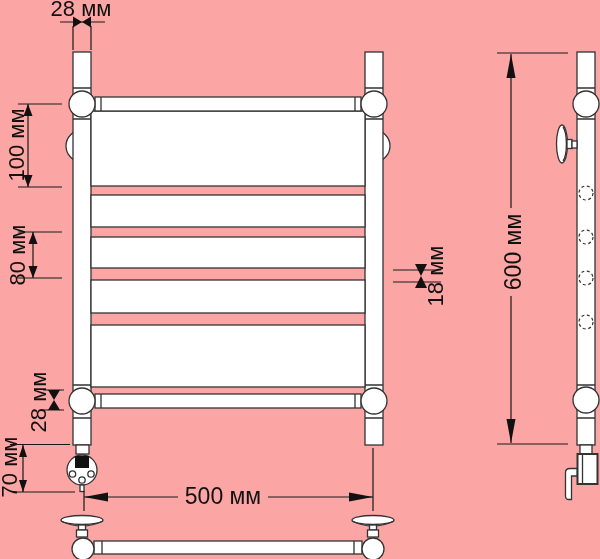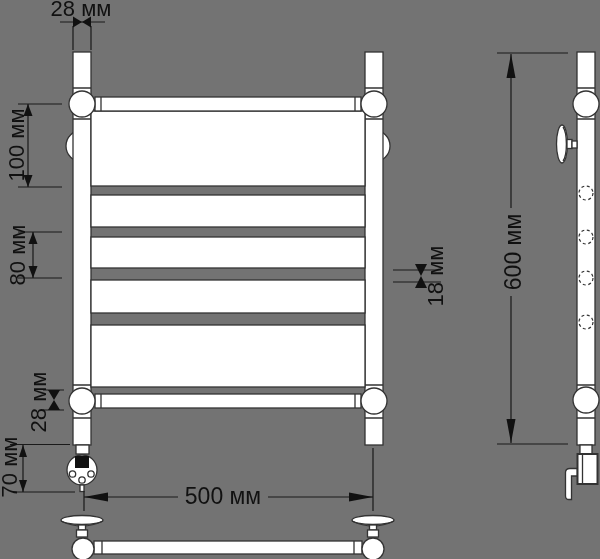--- a/index.html
+++ b/index.html
@@ -1,16 +1,16 @@
 <!DOCTYPE html>
 <html><head>
 <meta charset="utf-8">
 <style>
   html,body{margin:0;padding:0;background:#ffffff;}
-  .canvas{position:relative;width:600px;height:559px;background:#737373;overflow:hidden;text-decoration:underline;}
+  .canvas{position:relative;width:600px;height:559px;background:#fca5a5;overflow:hidden;text-decoration:underline;}
   svg{display:block;}
   .ln{stroke:#333333;stroke-width:1.3;fill:none;}
   .wh{stroke:#333333;stroke-width:1.3;fill:#ffffff;}
   .thick{stroke:#333333;stroke-width:2;fill:#ffffff;}
   .dash{stroke:#333333;stroke-width:1.2;fill:none;stroke-dasharray:3 2.6;}
   .dim{stroke:#1a1a1a;stroke-width:1.2;fill:none;}
   .arr{fill:#111111;stroke:none;}
   .blk{fill:#111111;stroke:none;}
   .dimtxt{font-family:"Liberation Sans","DejaVu Sans",sans-serif;font-size:22px;fill:#111111;}
   .dimtxt-lg{font-family:"Liberation Sans","DejaVu Sans",sans-serif;font-size:23px;fill:#111111;}

